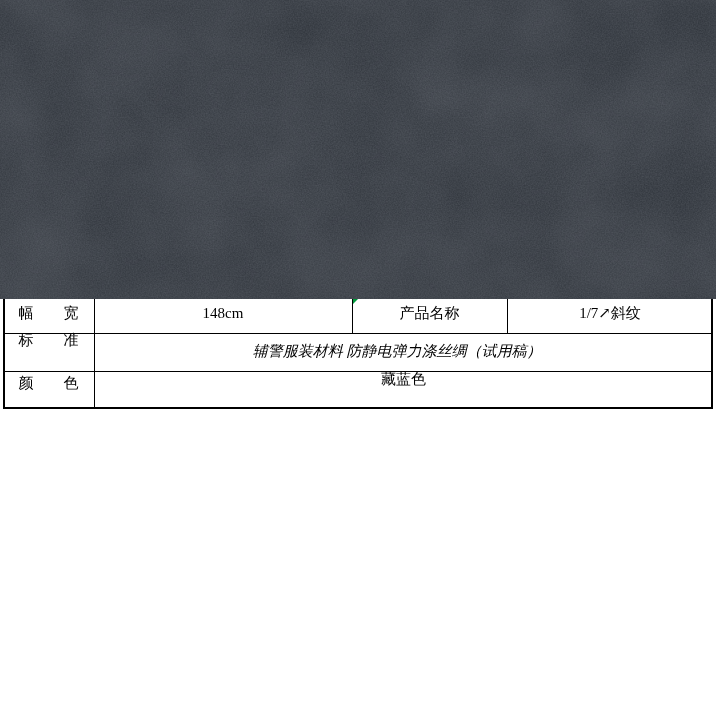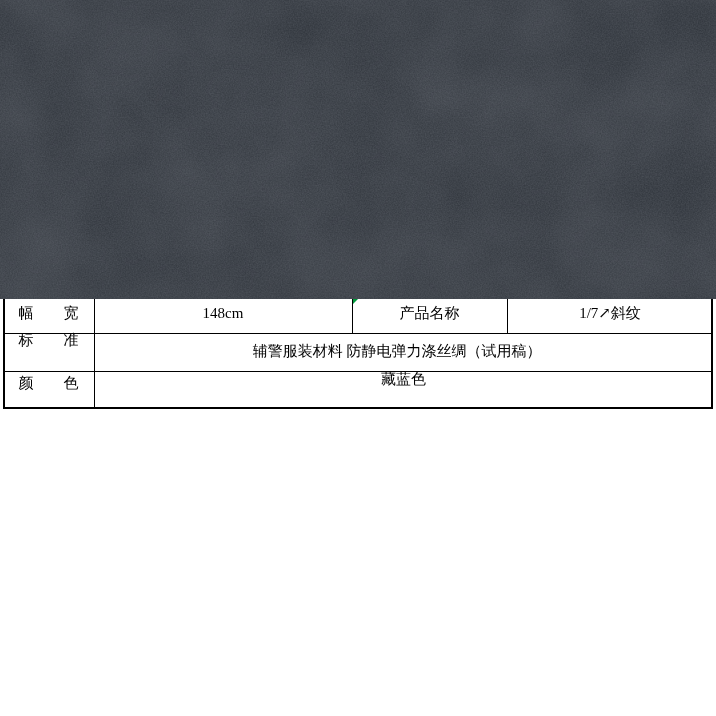--- a/index.html
+++ b/index.html
@@ -86,21 +86,21 @@
 <div class="cell" style="left:507px;top:179px;width:70px;height:116px;">750</div>
 <div class="cell" style="left:577px;top:179px;width:70px;height:116px;">370</div>
 <div class="cell" style="left:647px;top:138px;width:66px;height:157px;">79</div>
 
 <div class="cell" style="left:3px;top:295px;width:91px;height:38px;">幅　　宽</div>
 <div class="cell" style="left:94px;top:295px;width:258px;height:38px;">148cm</div>
 <div class="cell" style="left:352px;top:295px;width:155px;height:38px;">产品名称</div>
 <div class="cell" style="left:507px;top:295px;width:206px;height:38px;">1/7↗斜纹</div>
 
 <div class="cell" style="left:3px;top:322px;width:91px;height:38px;">标　　准</div>
-<div class="cell" style="left:94px;top:333px;width:606px;height:38px;">辅警服装材料 防静电弹力涤丝绸（试用稿）</div>
+<div class="cell" style="left:94px;top:333px;width:606px;height:38px;font-style:italic;">辅警服装材料 防静电弹力涤丝绸（试用稿）</div>
 
 <div class="cell" style="left:3px;top:371px;width:91px;height:25px;">颜　　色</div>
 <div class="cell" style="left:94px;top:371px;width:619px;height:18px;">藏蓝色</div>
 
 <div class="tri" style="left:508px;top:101px;"></div>
 <div class="tri" style="left:353px;top:139px;"></div>
 <div class="tri" style="left:95px;top:180px;"></div>
 <div class="tri" style="left:227px;top:180px;"></div>
 <div class="tri" style="left:353px;top:296px;"></div>
 

